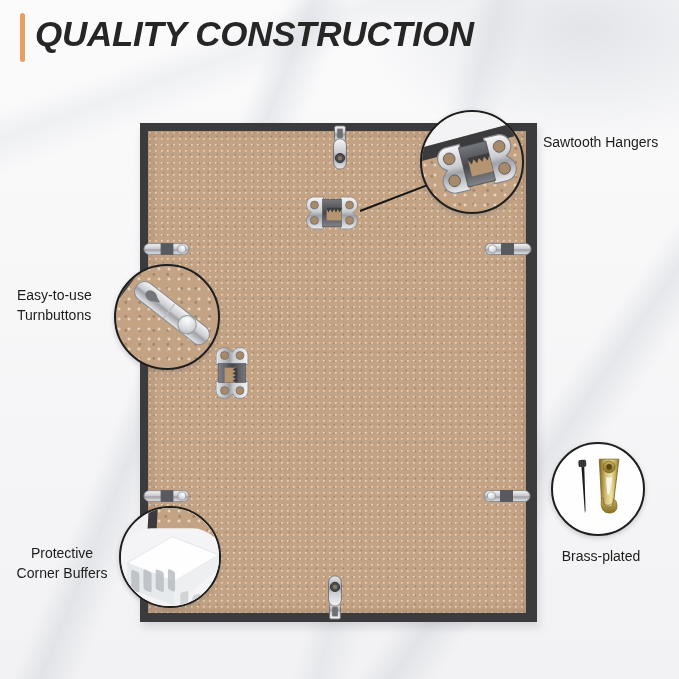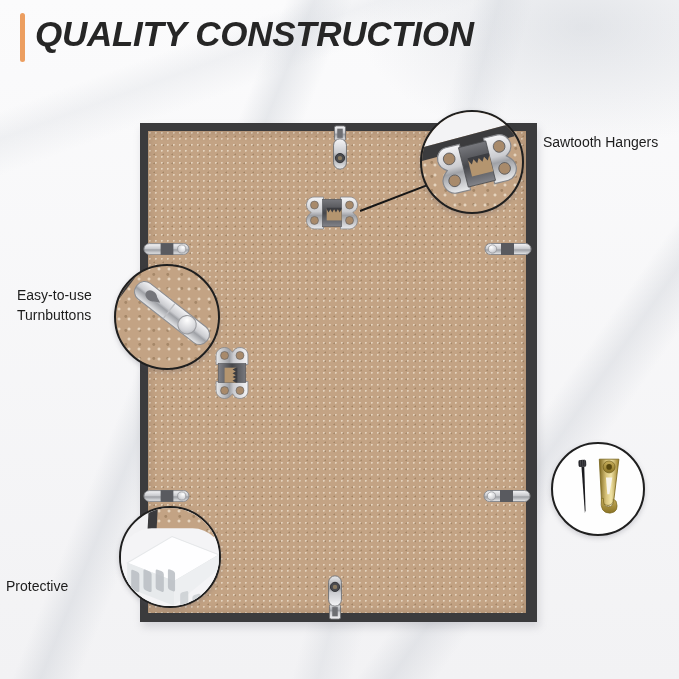--- a/index.html
+++ b/index.html
@@ -51,21 +51,21 @@
   
   .callout-circle{
     position:absolute;border-radius:50%;border:2px solid #1F1F1F;
     overflow:hidden;box-shadow:0 2px 5px rgba(80,80,95,.25);
   }
   .zoomwrap{position:absolute;}
   .row-marble{background:#F3F3F5;}
   .row-band{background:var(--frame-border);}
   .leader-line{height:2px;background:#161616;transform-origin:left center;}
   .callout-label{color:var(--label-text);font-size:14px;line-height:20px;}
-  .t-center{text-align:left;margin-top:33px;}
+  .t-center{text-align:center;}
   
   .hook-circle{background:#FEFEFE;}
 </style>
 </head>
 <body>
 
 <svg width="0" height="0" style="position:absolute" aria-hidden="true">
   <defs>
     <linearGradient id="g-metal" x1="0" y1="0" x2="0" y2="1">
       <stop offset="0" stop-color="#F5F5F7"></stop>
@@ -223,21 +223,23 @@
 
 <div class="callout-circle" style="left:119px;top:506px;width:102px;height:102px;background:#F1F1F3">
   <div class="mdf-zoom" style="position:absolute;left:36%;top:0;right:0;height:30%"></div>
   <div class="row-band" style="position:absolute;left:calc(36% - 8px);top:-2px;width:9px;height:32%;transform:rotate(3deg)"></div>
   <svg class="hw" style="left:0;top:4px;width:102px;height:102px">
       <use href="#sym-buffer"></use>
     </svg>
 </div>
 <div class="abs callout-label t-center" style="left:6px;top:543px;width:112px">
   <div>Protective</div>
+  <div>Corner Buffers</div>
 </div>
 
 <div class="callout-circle hook-circle" style="left:551px;top:442px;width:94px;height:94px">
   <svg class="hw" style="left:12px;top:4px;width:70px;height:84px">
       <use href="#sym-hookset"></use>
     </svg>
 </div>
 <div class="abs callout-label t-center" style="left:546px;top:546px;width:110px">
+  <div>Brass-plated</div>
 </div>
 
 </body></html>

